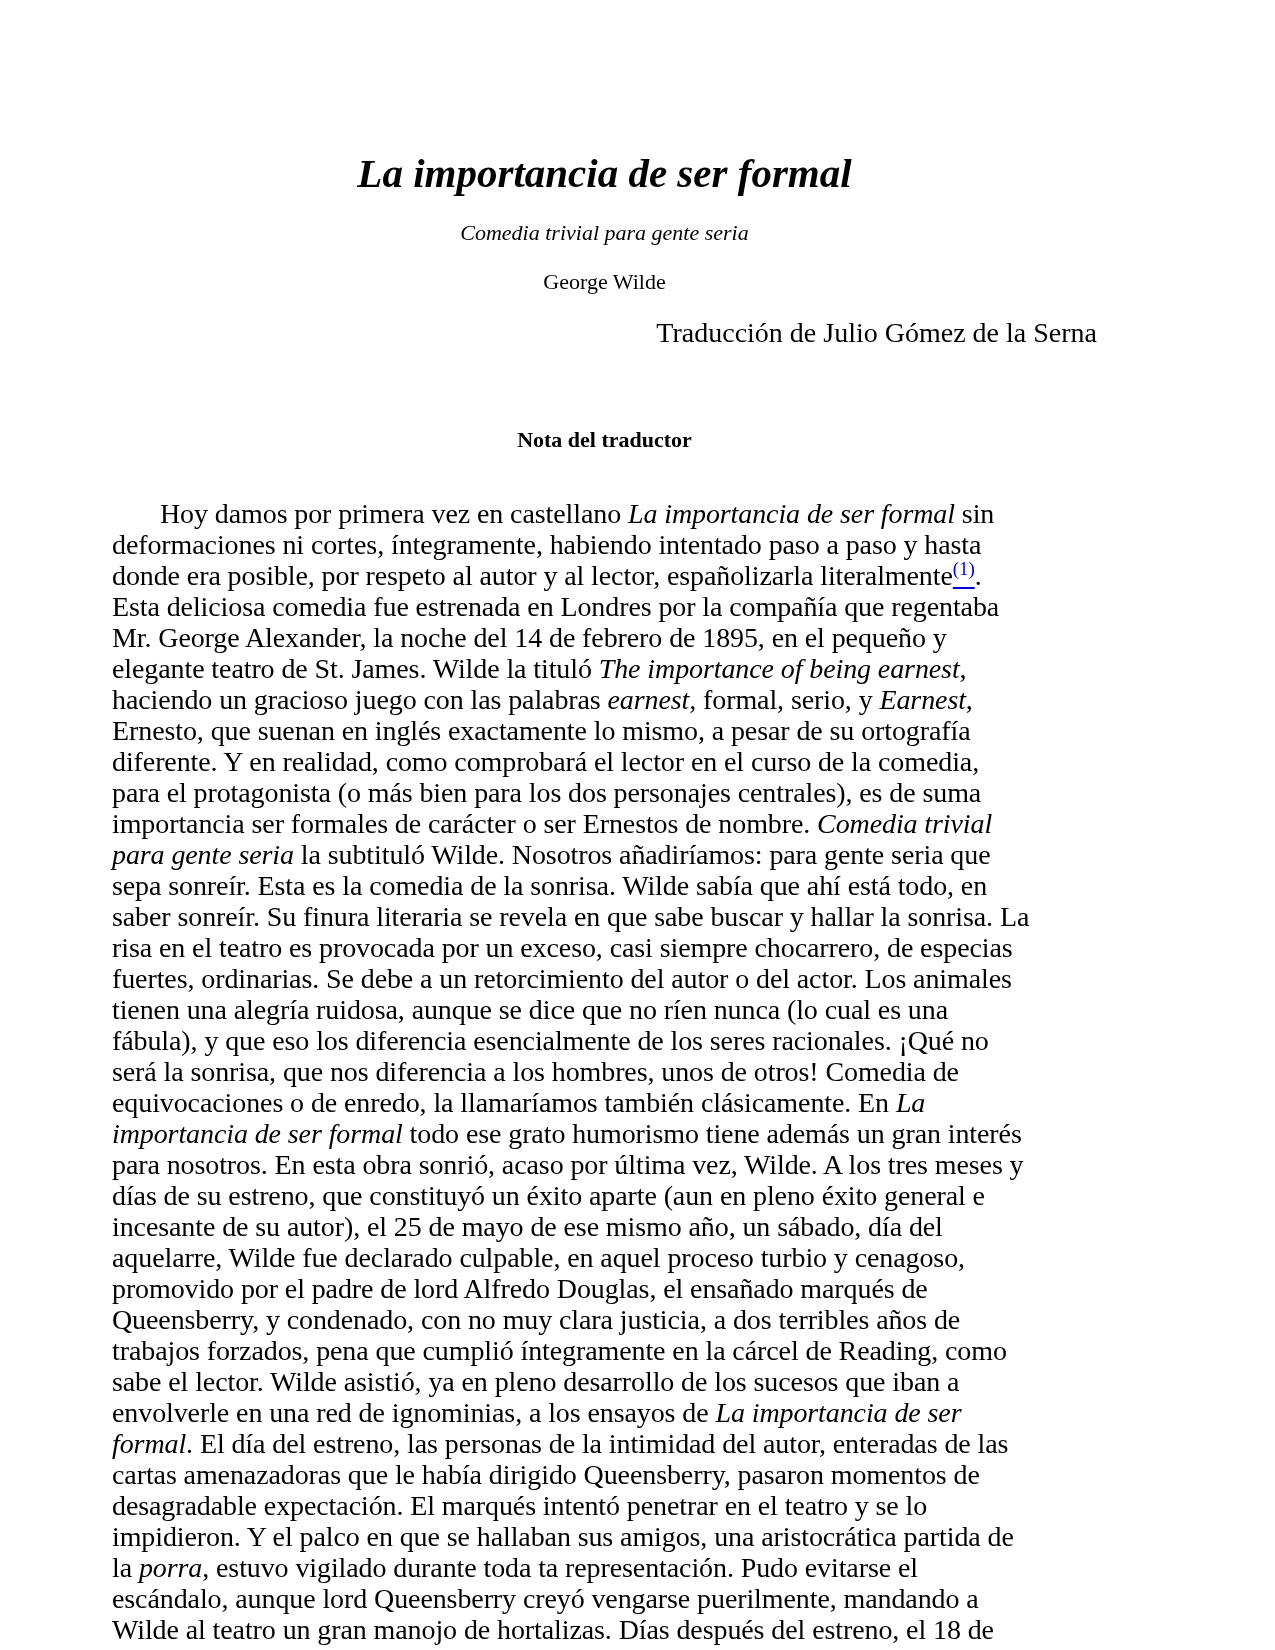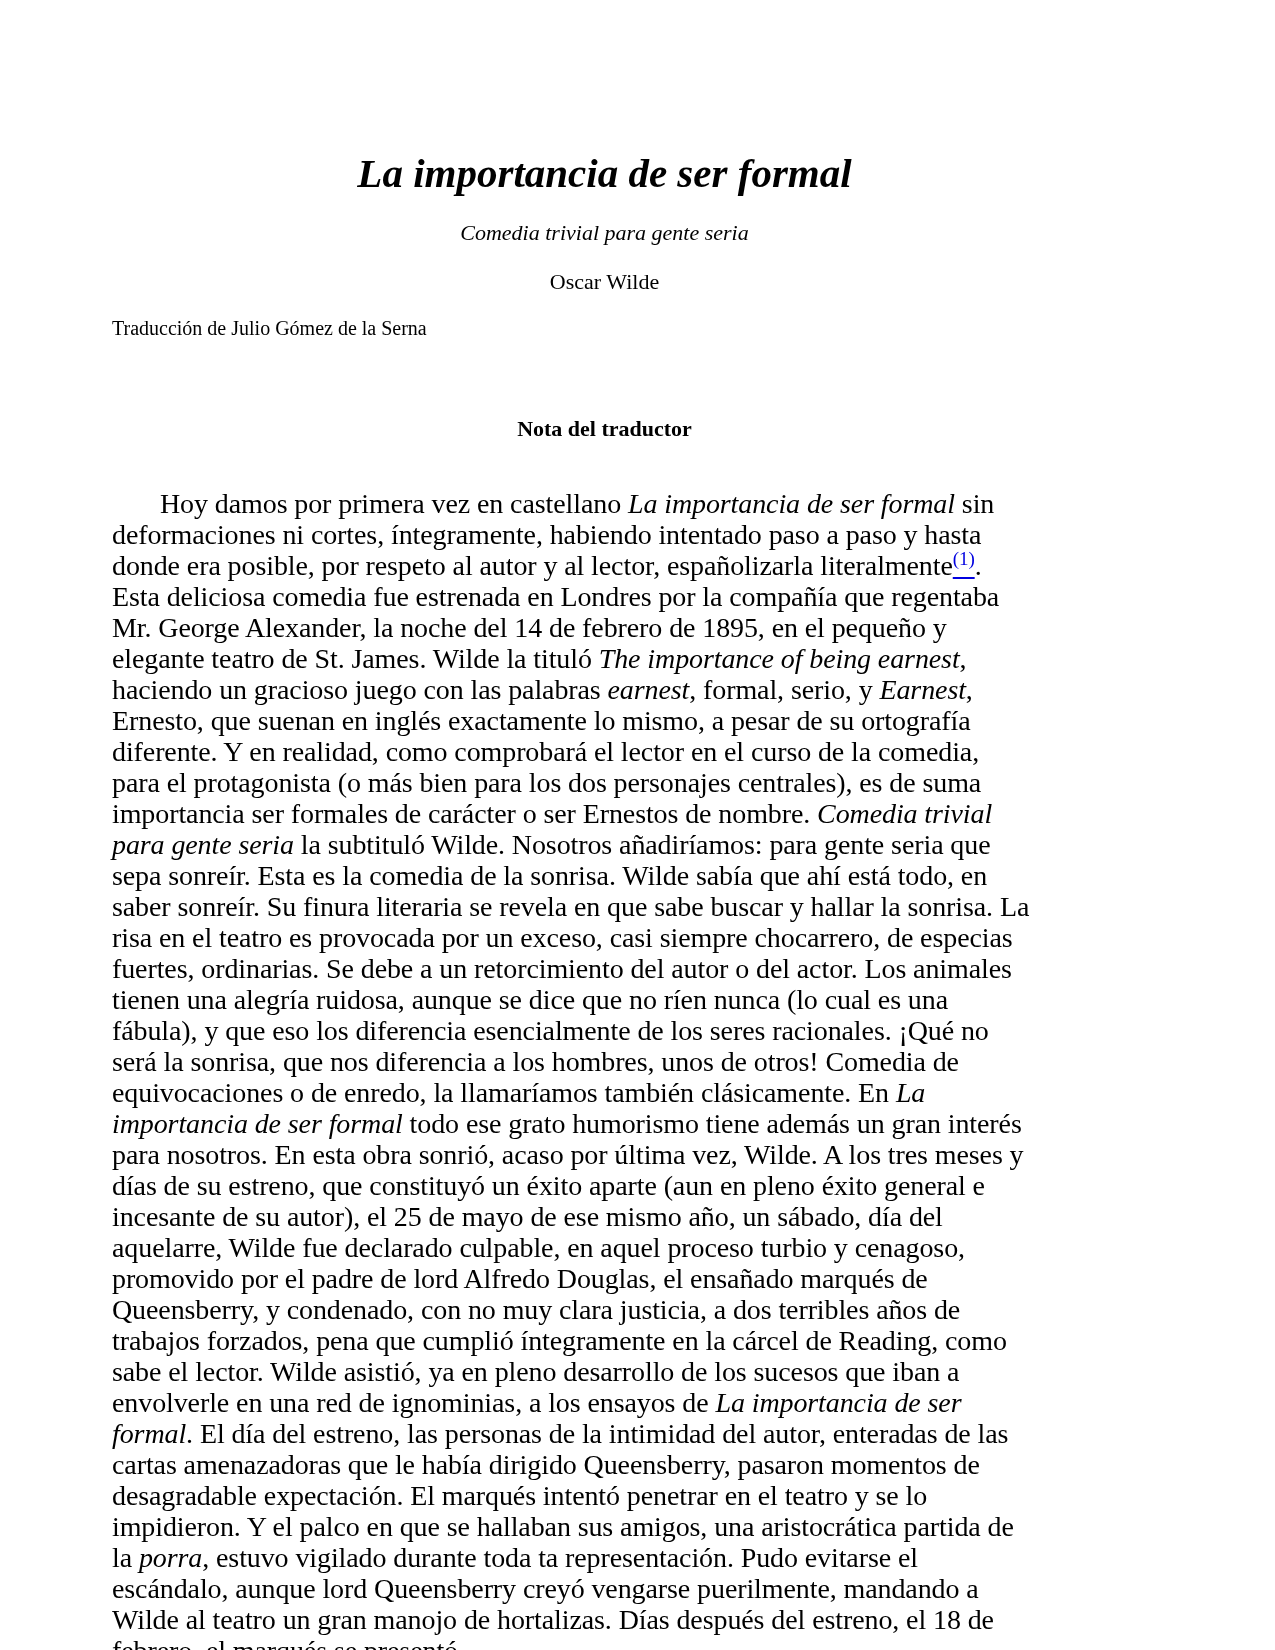--- a/index.html
+++ b/index.html
@@ -35,22 +35,22 @@
     margin: 22px 0 0 0;
     line-height: 1.3;
   }
   .author {
     font-size: 22px;
     text-align: center;
     margin: 20px 0 0 0;
     line-height: 1.3;
   }
   .translator {
-    font-size: 20px;
-    text-align: left;
+    font-size: 28px;
+    text-align: right;
     margin: 19px 0 0 0;
     line-height: 1.3;
   }
   .section-heading {
     font-size: 22px;
     font-weight: bold;
     text-align: center;
     margin: 74px 0 0 0;
     line-height: 1.3;
     font-family: Liberation Serif, serif;
@@ -76,21 +76,21 @@
 </style>
 </head>
 <body>
 
 <div class="page">
 
   <h1 class="title">La importancia de ser formal</h1>
 
   <p class="subtitle">Comedia trivial para gente seria</p>
 
-  <p class="author">Oscar Wilde</p>
+  <p class="author">George Wilde</p>
 
   <p class="translator">Traducción de Julio Gómez de la Serna</p>
 
   <h2 class="section-heading">Nota del traductor</h2>
 
   <p class="body-paragraph"><span>Hoy damos por primera vez en castellano </span><span style="font-style: italic;">La importancia de ser formal</span><span> sin deformaciones ni cortes, íntegramente, habiendo intentado paso a paso y hasta donde era posible, por respeto al autor y al lector, españolizarla literalmente</span><a class="footnote-link" href="#"><sup>(1)</sup></a><span>. Esta deliciosa comedia fue estrenada en Londres por la compañía que regentaba Mr. George Alexander, la noche del 14 de febrero de 1895, en el pequeño y elegante teatro de St. James. Wilde la tituló </span><span style="font-style: italic;">The importance of being earnest</span><span>, haciendo un gracioso juego con las palabras </span><span style="font-style: italic;">earnest</span><span>, formal, serio, y </span><span style="font-style: italic;">Earnest</span><span>, Ernesto, que suenan en inglés exactamente lo mismo, a pesar de su ortografía diferente. Y en realidad, como comprobará el lector en el curso de la comedia, para el protagonista (o más bien para los dos personajes centrales), es de suma importancia ser formales de carácter o ser Ernestos de nombre. </span><span style="font-style: italic;">Comedia trivial para gente seria</span><span> la subtituló Wilde. Nosotros añadiríamos: para gente seria que sepa sonreír. Esta es la comedia de la sonrisa. Wilde sabía que ahí está todo, en saber sonreír. Su finura literaria se revela en que sabe buscar y hallar la sonrisa. La risa en el teatro es provocada por un exceso, casi siempre chocarrero, de especias fuertes, ordinarias. Se debe a un retorcimiento del autor o del actor. Los animales tienen una alegría ruidosa, aunque se dice que no ríen nunca (lo cual es una fábula), y que eso los diferencia esencialmente de los seres racionales. ¡Qué no será la sonrisa, que nos diferencia a los hombres, unos de otros! Comedia de equivocaciones o de enredo, la llamaríamos también clásicamente. En </span><span style="font-style: italic;">La importancia de ser formal</span><span> todo ese grato humorismo tiene además un gran interés para nosotros. En esta obra sonrió, acaso por última vez, Wilde. A los tres meses y días de su estreno, que constituyó un éxito aparte (aun en pleno éxito general e incesante de su autor), el 25 de mayo de ese mismo año, un sábado, día del aquelarre, Wilde fue declarado culpable, en aquel proceso turbio y cenagoso, promovido por el padre de lord Alfredo Douglas, el ensañado marqués de Queensberry, y condenado, con no muy clara justicia, a dos terribles años de trabajos forzados, pena que cumplió íntegramente en la cárcel de Reading, como sabe el lector. Wilde asistió, ya en pleno desarrollo de los sucesos que iban a envolverle en una red de ignominias, a los ensayos de </span><span style="font-style: italic;">La importancia de ser formal</span><span>. El día del estreno, las personas de la intimidad del autor, enteradas de las cartas amenazadoras que le había dirigido Queensberry, pasaron momentos de desagradable expectación. El marqués intentó penetrar en el teatro y se lo impidieron. Y el palco en que se hallaban sus amigos, una aristocrática partida de la </span><span style="font-style: italic;">porra</span><span>, estuvo vigilado durante toda ta representación. Pudo evitarse el escándalo, aunque lord Queensberry creyó vengarse puerilmente, mandando a Wilde al teatro un gran manojo de hortalizas. Días después del estreno, el 18 de febrero, el marqués se presentó</span></p>
 
 </div>
 
 </body></html>

